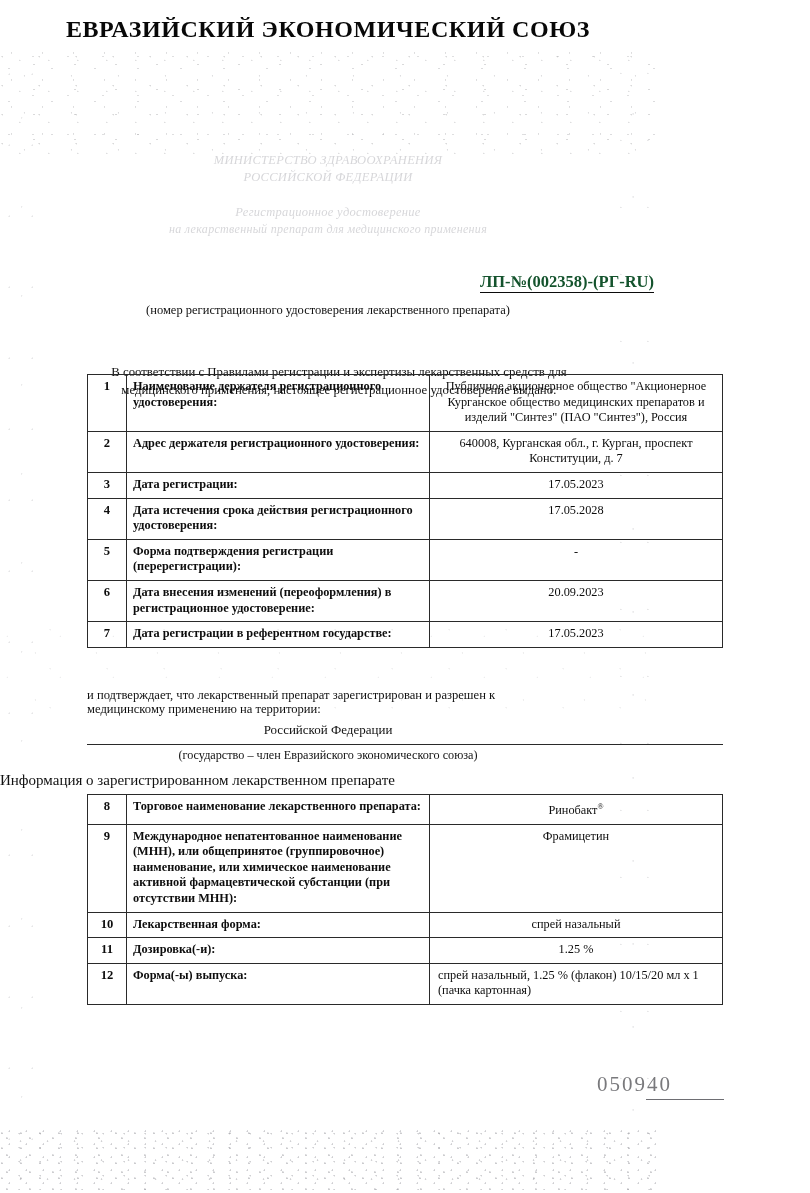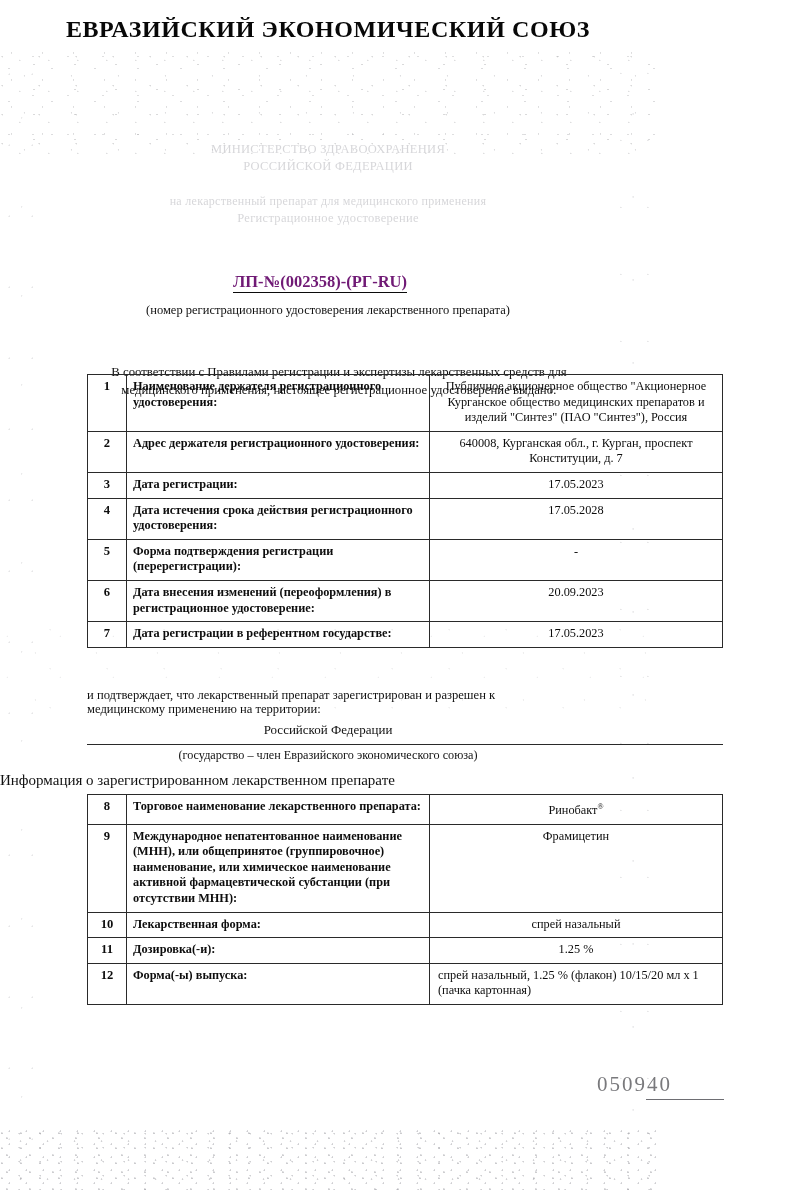--- a/index.html
+++ b/index.html
@@ -76,39 +76,40 @@
     text-align:center;
     font-size:24px;
     font-weight:bold;
     letter-spacing:.6px;
     font-family:"Liberation Serif","DejaVu Serif",serif;
     color:#080808;
   }
 
   
   .faded-block{
-    position:absolute;left:0;right:0;top:141px;
+    position:absolute;left:0;right:0;top:152px;
     text-align:center;
     color:rgba(120,120,128,.30);
     font-size:12.5px;
     line-height:17px;
     letter-spacing:.3px;
     filter:blur(0.35px);
+    font-style:italic;
   }
   .faded-block .fl{display:block;}
   .faded-block .gap{display:block;height:18px;}
   .faded-block .fl2{font-size:12px;}
 
   
   .reg-number{
-    position:absolute;left:0;right:16px;top:272px;
-    text-align:center;
+    position:absolute;left:0;right:2px;top:272px;
+    text-align:right;
     font-size:16.5px;
     font-weight:bold;
-    color:#701a75;
+    color:#14532d;
   }
   .reg-number span{
     border-bottom:1.4px solid #0b0b0b;
     padding-bottom:1px;
   }
   .reg-caption{
     position:absolute;left:0;right:0;top:303px;
     text-align:center;
     font-size:12.5px;
     color:#111;
@@ -223,22 +224,22 @@
   <div class="noise noise-left"></div>
   <div class="noise noise-right"></div>
   <div class="noise noise-bottom"></div>
 
   <div class="doc-title">ЕВРАЗИЙСКИЙ ЭКОНОМИЧЕСКИЙ СОЮЗ</div>
 
   <div class="faded-block">
     <span class="fl">МИНИСТЕРСТВО ЗДРАВООХРАНЕНИЯ</span>
     <span class="fl">РОССИЙСКОЙ ФЕДЕРАЦИИ</span>
     <span class="gap"></span>
+    <span class="fl">Регистрационное удостоверение</span>
     <span class="fl fl2">на лекарственный препарат для медицинского применения</span>
-    <span class="fl">Регистрационное удостоверение</span>
   </div>
 
   <div class="reg-number">
     <span>ЛП-№(002358)-(РГ-RU)</span>
   </div>
   <div class="reg-caption">(номер регистрационного удостоверения лекарственного препарата)</div>
 
   <div class="intro">В соответствии с Правилами регистрации и экспертизы лекарственных средств для медицинского применения, настоящее регистрационное удостоверение выдано:</div>
 
   <div id="table-holder">

